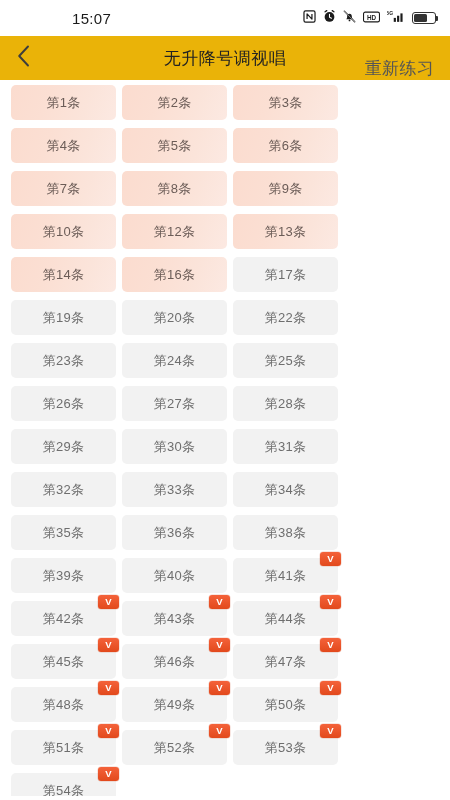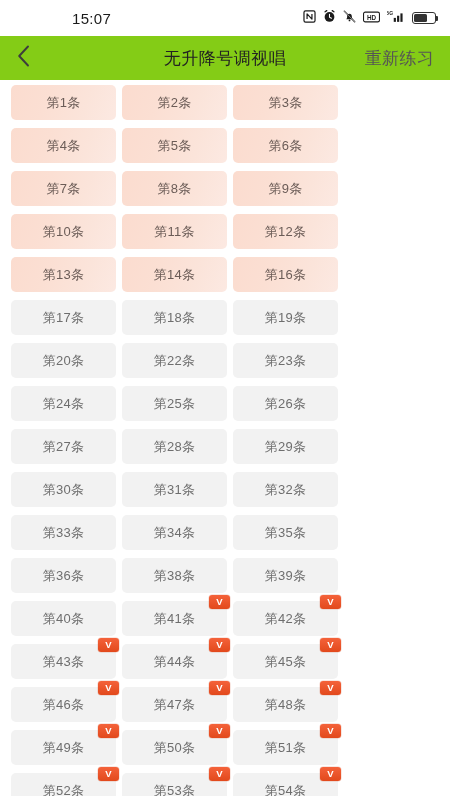--- a/index.html
+++ b/index.html
@@ -33,22 +33,22 @@
     content:""; position:absolute; right:-3px; top:3.2px;
     width:2px; height:5px; background:#333; border-radius:0 1px 1px 0;
   }
   .sb-battery i{
     position:absolute; left:1.4px; top:1.4px; bottom:1.4px;
     width:12px; background:#333; border-radius:1.5px; display:block;
   }
 
   
   .navbar{
-    height:44px; display:flex; align-items:center;
-    position:relative; background:#84cc16;
+    height:44px; display:flex; align-items:flex-end;
+    position:relative; background:#eab308;
   }
   .nav-back{
     width:46px; height:44px; display:flex;
     align-items:center; justify-content:center;
     cursor:pointer;
   }
   .nav-title{
     position:absolute; left:0; right:0; top:0; bottom:0;
     display:flex; align-items:center; justify-content:center;
     font-size:17px; color:#222; font-weight:500;
@@ -193,41 +193,35 @@
       <div class="cell done">
         <span class="label">第8条</span>
       </div>
       <div class="cell done">
         <span class="label">第9条</span>
       </div>
       <div class="cell done">
         <span class="label">第10条</span>
       </div>
       <div class="cell done">
-        <span class="label">第11条</span>
-      </div>
-      <div class="cell done">
         <span class="label">第12条</span>
       </div>
       <div class="cell done">
         <span class="label">第13条</span>
       </div>
       <div class="cell done">
         <span class="label">第14条</span>
       </div>
       <div class="cell done">
         <span class="label">第16条</span>
       </div>
       <div class="cell todo">
         <span class="label">第17条</span>
       </div>
       <div class="cell todo">
-        <span class="label">第18条</span>
-      </div>
-      <div class="cell todo">
         <span class="label">第19条</span>
       </div>
       <div class="cell todo">
         <span class="label">第20条</span>
       </div>
       <div class="cell todo">
         <span class="label">第22条</span>
       </div>
       <div class="cell todo">
         <span class="label">第23条</span>

